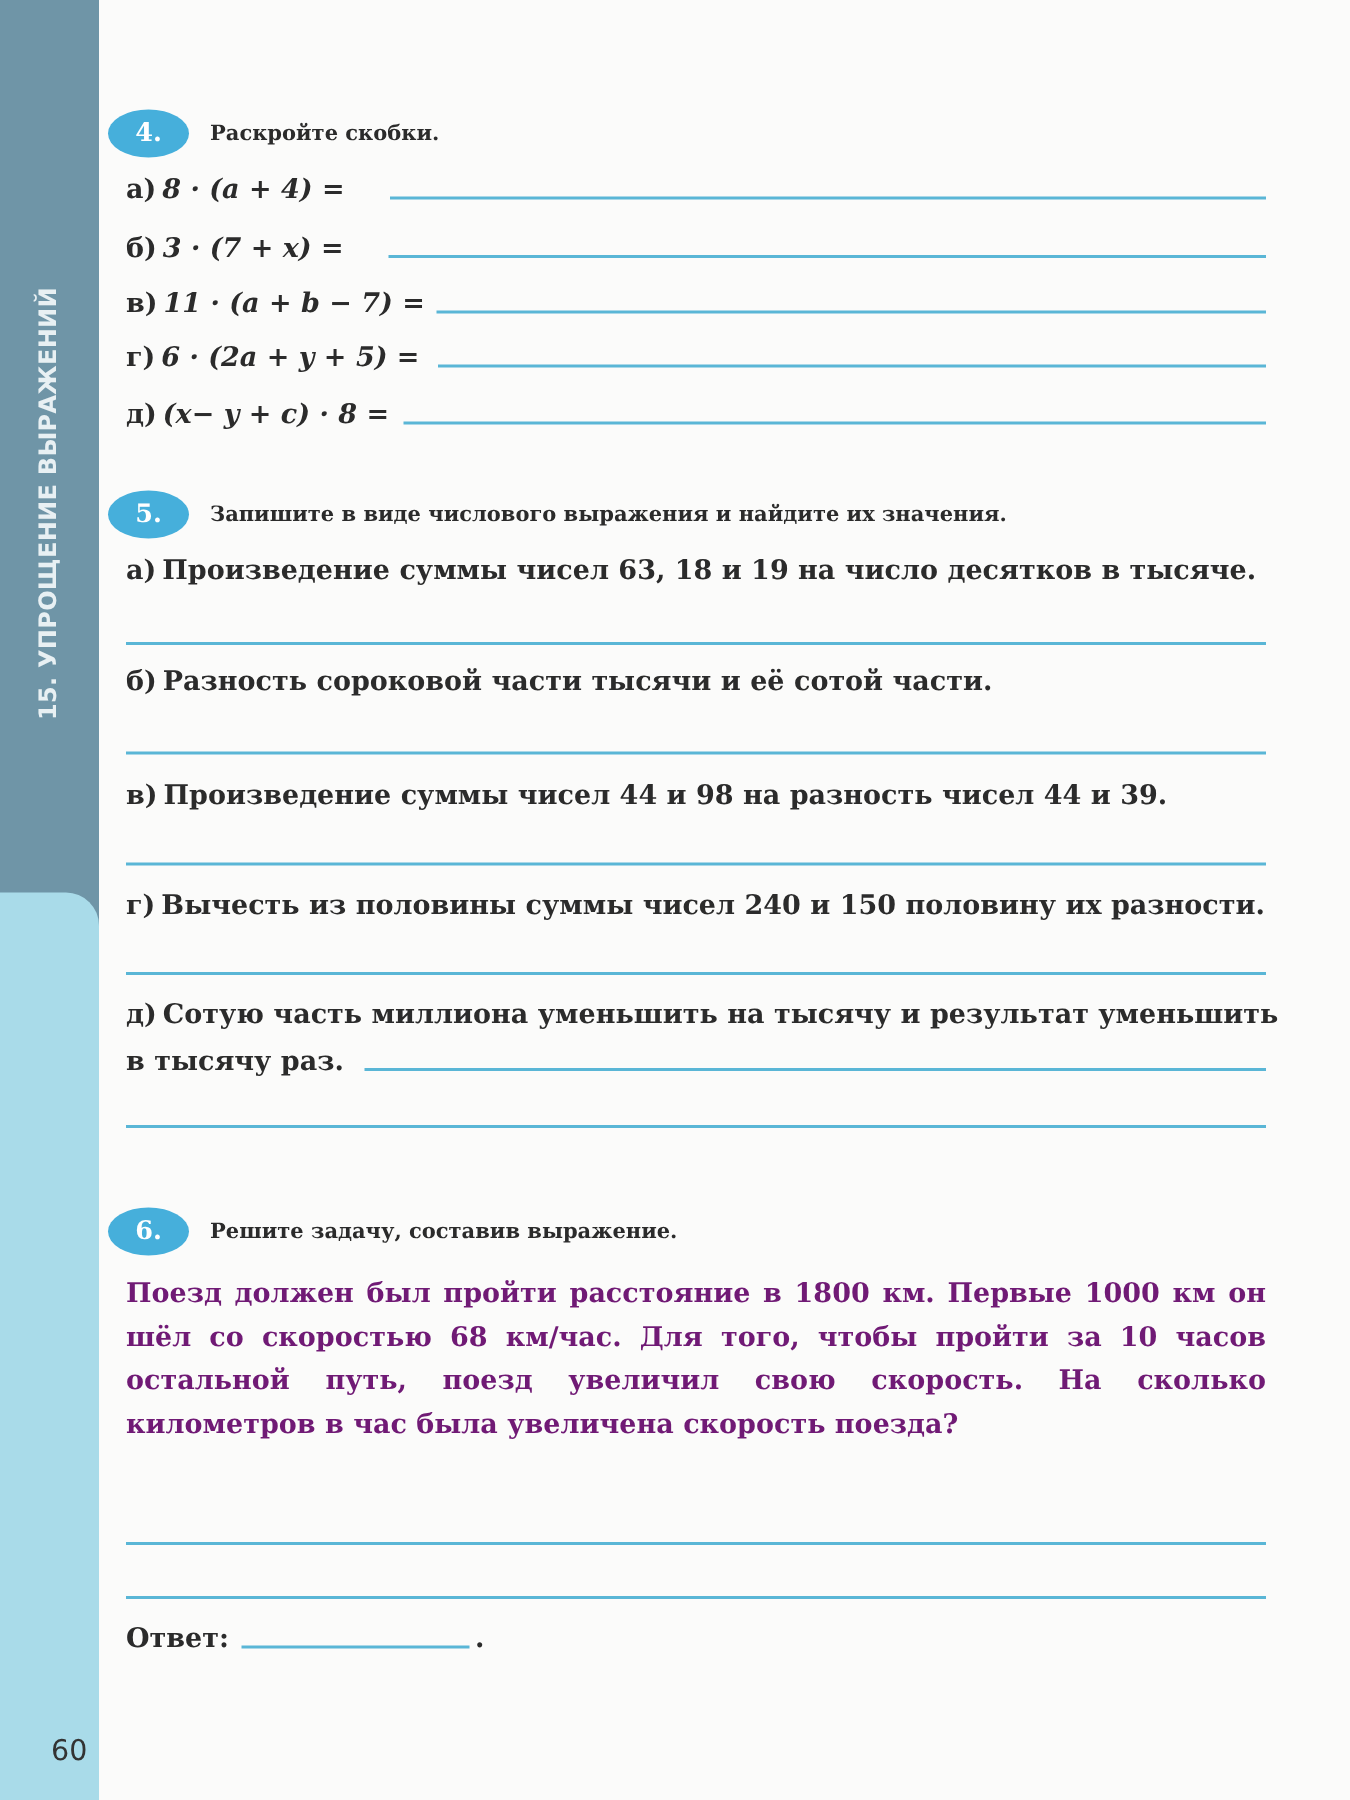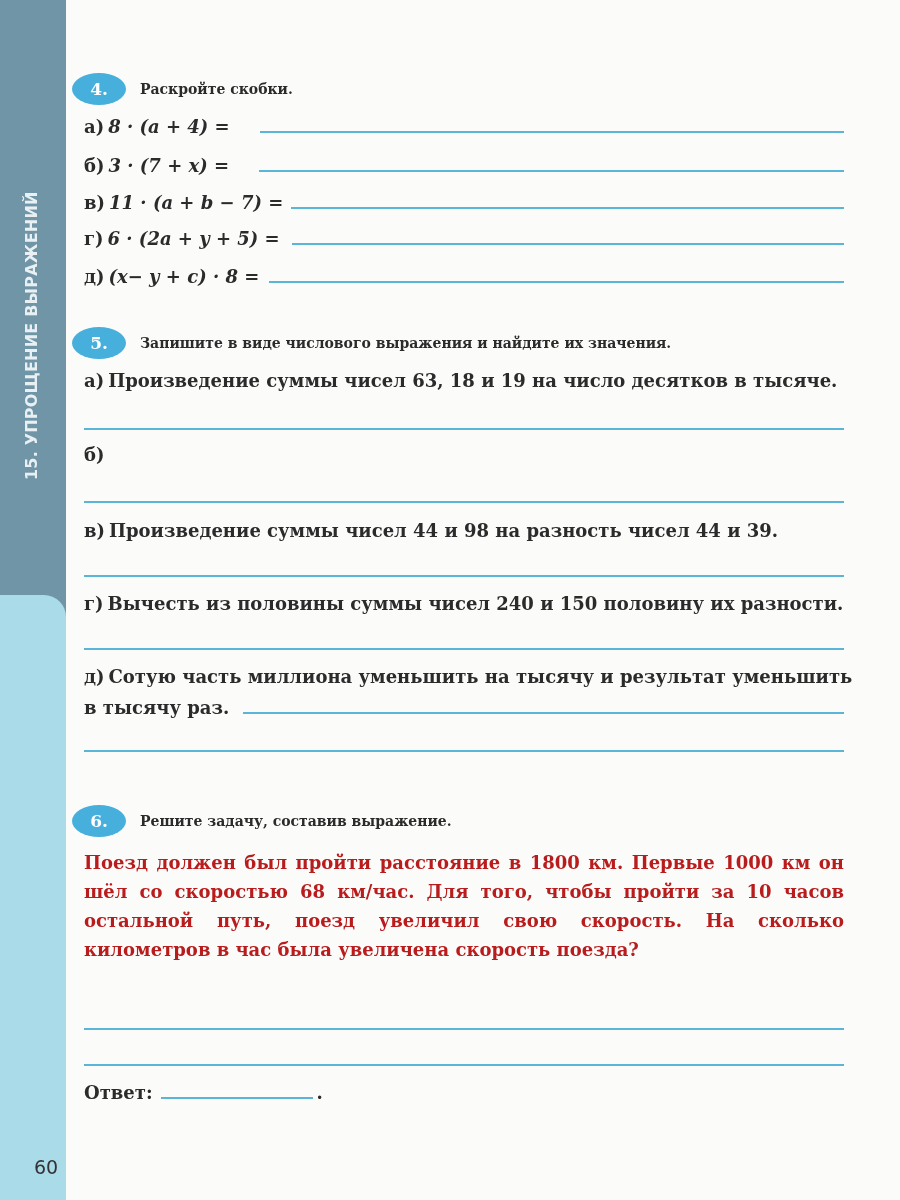--- a/index.html
+++ b/index.html
@@ -40,21 +40,21 @@
     margin-right: 14px;
   }
   .task-title { font-size: 14px; font-weight: bold; color: #2b2b2b; }
   .row { position: absolute; left: 12px; right: 18px; display: flex; align-items: flex-end; }
   .txt { font-size: 18px; font-weight: bold; white-space: nowrap; color: #2b2b2b; }
   .math { font-style: italic; }
   .line { flex: 1; border-bottom: 2px solid #5ab6d6; margin-left: 16px; margin-bottom: 4px; height: 1px; }
   .fullline { position: absolute; left: 12px; right: 18px; border-bottom: 2px solid #5ab6d6; }
   .para {
     position: absolute; left: 12px; right: 18px;
-    font-size: 18px; font-weight: bold; line-height: 29px; text-align: justify; color: #b91c1c;
+    font-size: 18px; font-weight: bold; line-height: 29px; text-align: justify; color: #701a75;
   }
   .short-line { width: 152px; border-bottom: 2px solid #5ab6d6; margin: 0 4px 4px 8px; }
 </style>
 </head>
 <body>
 
 <div class="band-top"></div>
 <div class="band-bottom"></div>
 <div class="band-title">15. УПРОЩЕНИЕ ВЫРАЖЕНИЙ</div>
 <div class="page-number">60</div>
@@ -97,20 +97,21 @@
   </div>
 
   <div class="row" style="top:370px;">
     <span class="txt">а)</span>
     <span class="txt" style="margin-left:4px;">Произведение суммы чисел 63, 18 и 19 на число десятков в тысяче.</span>
   </div>
   <div class="fullline" style="top:428px;"></div>
 
   <div class="row" style="top:444px;">
     <span class="txt">б)</span>
+    <span class="txt" style="margin-left:4px;">Разность сороковой части тысячи и её сотой части.</span>
   </div>
   <div class="fullline" style="top:501px;"></div>
 
   <div class="row" style="top:520px;">
     <span class="txt">в)</span>
     <span class="txt" style="margin-left:4px;">Произведение суммы чисел 44 и 98 на разность чисел 44 и 39.</span>
   </div>
   <div class="fullline" style="top:575px;"></div>
 
   <div class="row" style="top:593px;">

